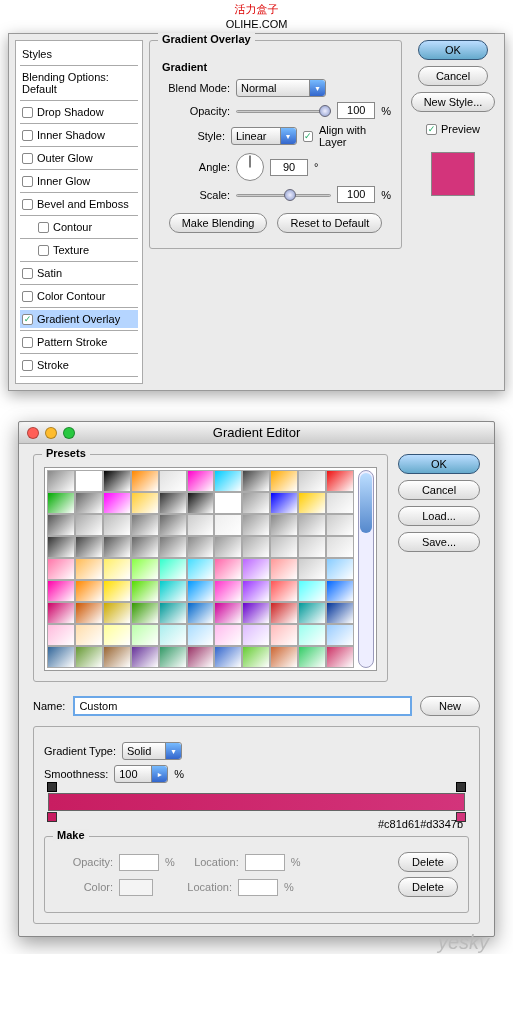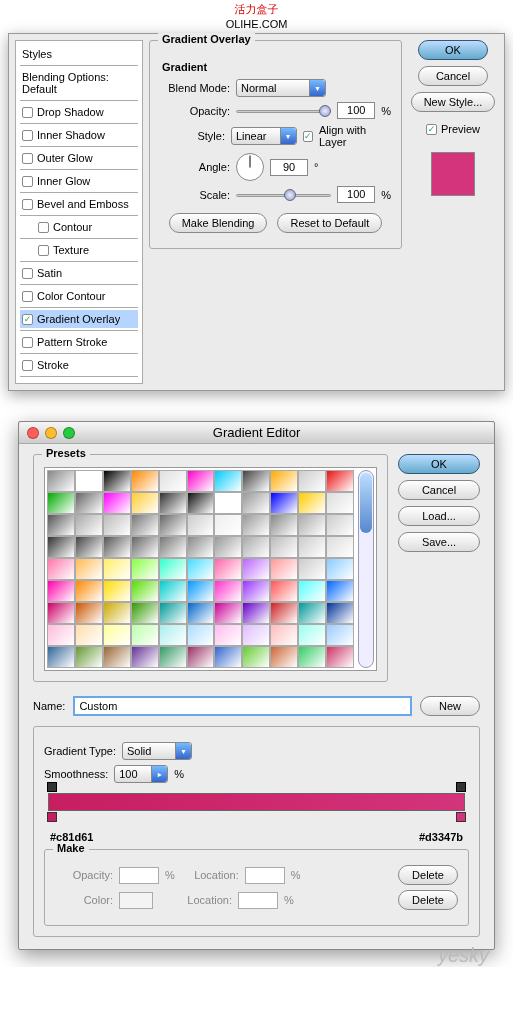--- a/index.html
+++ b/index.html
@@ -49,21 +49,21 @@
 .vscroll{width:16px;background:#eef;border:1px solid #99b;border-radius:8px;position:relative}
 .vscroll::before{content:"";position:absolute;left:1px;right:1px;top:2px;height:60px;background:linear-gradient(#bdf,#58c);border-radius:7px}
 .ge-right{width:82px;display:flex;flex-direction:column;gap:6px}
 .name-row{display:flex;align-items:center;gap:8px;padding:6px 14px}
 .name-input{flex:1;height:20px;border:2px solid #6aa7e8;background:#fff;padding:0 4px;line-height:16px}
 .lower{margin:4px 14px 0;border:1px solid #aaa;border-radius:3px;padding:10px;position:relative}
 .grad-bar{height:18px;border:1px solid #666;margin:10px 4px 2px;position:relative}
 .stop{position:absolute;width:10px;height:10px;background:#c81d61;border:1px solid #333;bottom:-12px}
 .stop.r{background:#d3347b}
 .stop-op{position:absolute;width:10px;height:10px;background:#333;border:1px solid #000;top:-12px}
-.hexlbl{display:flex;justify-content:space-between;color:#d3347b;font-weight:bold;margin:20px 6px 4px;font-size:13px}
+.hexlbl{display:flex;justify-content:flex-end;color:#d3347b;font-weight:normal;margin:7px 6px 4px;font-size:13px}
 .stops-group{border:1px solid #aaa;border-radius:3px;padding:10px;margin-top:6px;position:relative}
 .stops-row{display:flex;align-items:center;gap:6px;margin:5px 0}
 .stops-row .lbl2{width:58px;text-align:right;color:#888}
 .dimfield{width:40px;height:17px;border:1px solid #aaa;background:#fff}
 .color-well{width:34px;height:17px;border:1px solid #aaa;background:#f4f4f4}
 .yesky{text-align:right;padding:0 24px;color:#bbb;font-size:20px;font-style:italic;margin-top:-26px}
 </style>
 </head>
 <body>
 
@@ -343,21 +343,21 @@
 
   <div class="name-row">
     <span>Name:</span>
     <div class="name-input">Custom</div>
     <div class="btn-pill" style="min-width:60px">New</div>
   </div>
 
   <div class="lower">
     <div class="row">
       <span>Gradient Type:</span>
-      <div class="select" style="width:70px">
+      <div class="select" style="width:60px">
           <span>Solid</span>
           <span class="cap">▾</span>
         </div>
     </div>
     <div class="row">
       <span>Smoothness:</span>
       <div class="select" style="width:54px">
           <span>100</span>
           <span class="cap">▸</span>
         </div>

